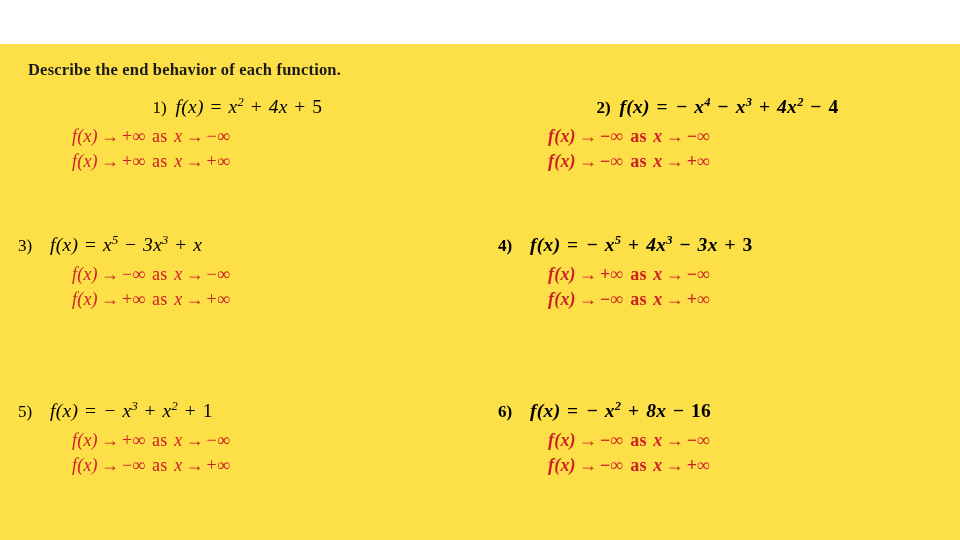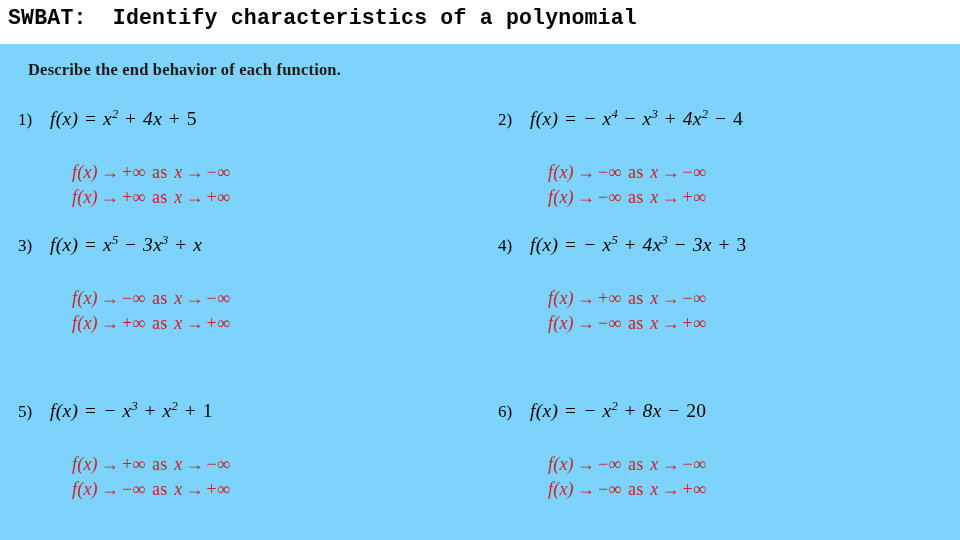--- a/index.html
+++ b/index.html
@@ -41,21 +41,21 @@
     white-space: pre;
   }
 
   
   .worksheet {
     position: absolute;
     left: 0;
     top: 44px;
     width: 960px;
     height: 496px;
-    background: #7dd3fc;
+    background: #fde047;
   }
   .directions {
     position: absolute;
     left: 28px;
     top: 16px;
     font-family: "Liberation Serif", "DejaVu Serif", serif;
     font-weight: bold;
     font-size: 16.5px;
     color: #1a1a1a;
     letter-spacing: 0.2px;
@@ -66,22 +66,22 @@
     position: absolute;
     left: 0;
     top: 46px;
     width: 960px;
   }
   .problem {
     position: absolute;
     width: 430px;
   }
   .col-left  { left: 18px; }
-  .col-right { left: 498px; }
-  .row-1 { top: 16px; }
+  .col-right { left: 498px; font-weight: bold; }
+  .row-1 { top: 4px; text-align: center; }
   .row-2 { top: 142px; }
   .row-3 { top: 308px; }
 
   
   .eq-line {
     position: relative;
     display: block;
     white-space: nowrap;
     color: #000000;
     font-family: "Liberation Serif", "DejaVu Serif", serif;
@@ -110,21 +110,20 @@
     vertical-align: super;
     line-height: 0;
   }
   .paren { font-style: italic; }
 
   
   .answers {
     position: absolute;
     top: 30px;
     white-space: nowrap;
-    margin-top: 24px;
   }
   .col-left .answers  { left: 54px; }
   .col-right .answers { left: 50px; }
   .ans-line {
     display: block;
     white-space: nowrap;
     color: #cc2026;
     font-family: "Liberation Serif", "DejaVu Serif", serif;
     font-style: italic;
     font-size: 18px;
@@ -139,23 +138,20 @@
     font-style: normal;
   }
   .ans-line .as { font-style: normal; padding: 0 2px; }
   .ans-line .arrow { padding: 0 3px; }
 </style>
 </head>
 <body>
 
 <div class="slide">
 
-  <div class="swbat-bar">
-    <div class="swbat-text">SWBAT:  Identify characteristics of a polynomial</div>
-  </div>
 
   <div class="worksheet">
 
     <div class="directions">Describe the end behavior of each function.</div>
 
     <div class="problem-grid">
       <div class="problem col-left  row-1">
           <div class="eq-line"><span class="num">1)</span><span class="expr"><span>f</span><span class="paren">(x)</span><span class="op"> = </span><span>x</span><sup>2</sup><span class="op"> + </span><span>4x</span><span class="op"> + </span><span class="numlit">5</span></span></div>
           <div class="answers">
             <div class="ans-line"><span>f(x)</span><span class="arrow">→</span><span class="inf">+∞</span><span class="as"> as </span><span>x</span><span class="arrow">→</span><span class="inf">−∞</span></div>
@@ -184,21 +180,21 @@
           </div>
         </div>
       <div class="problem col-left  row-3">
           <div class="eq-line"><span class="num">5)</span><span class="expr"><span>f</span><span class="paren">(x)</span><span class="op"> = </span><span class="op"> − </span><span>x</span><sup>3</sup><span class="op"> + </span><span>x</span><sup>2</sup><span class="op"> + </span><span class="numlit">1</span></span></div>
           <div class="answers">
             <div class="ans-line"><span>f(x)</span><span class="arrow">→</span><span class="inf">+∞</span><span class="as"> as </span><span>x</span><span class="arrow">→</span><span class="inf">−∞</span></div>
             <div class="ans-line"><span>f(x)</span><span class="arrow">→</span><span class="inf">−∞</span><span class="as"> as </span><span>x</span><span class="arrow">→</span><span class="inf">+∞</span></div>
           </div>
         </div>
       <div class="problem col-right row-3">
-          <div class="eq-line"><span class="num">6)</span><span class="expr"><span>f</span><span class="paren">(x)</span><span class="op"> = </span><span class="op"> − </span><span>x</span><sup>2</sup><span class="op"> + </span><span>8x</span><span class="op"> − </span><span class="numlit">20</span></span></div>
+          <div class="eq-line"><span class="num">6)</span><span class="expr"><span>f</span><span class="paren">(x)</span><span class="op"> = </span><span class="op"> − </span><span>x</span><sup>2</sup><span class="op"> + </span><span>8x</span><span class="op"> − </span><span class="numlit">16</span></span></div>
           <div class="answers">
             <div class="ans-line"><span>f(x)</span><span class="arrow">→</span><span class="inf">−∞</span><span class="as"> as </span><span>x</span><span class="arrow">→</span><span class="inf">−∞</span></div>
             <div class="ans-line"><span>f(x)</span><span class="arrow">→</span><span class="inf">−∞</span><span class="as"> as </span><span>x</span><span class="arrow">→</span><span class="inf">+∞</span></div>
           </div>
         </div>
     </div>
 
   </div>
 </div>
 

